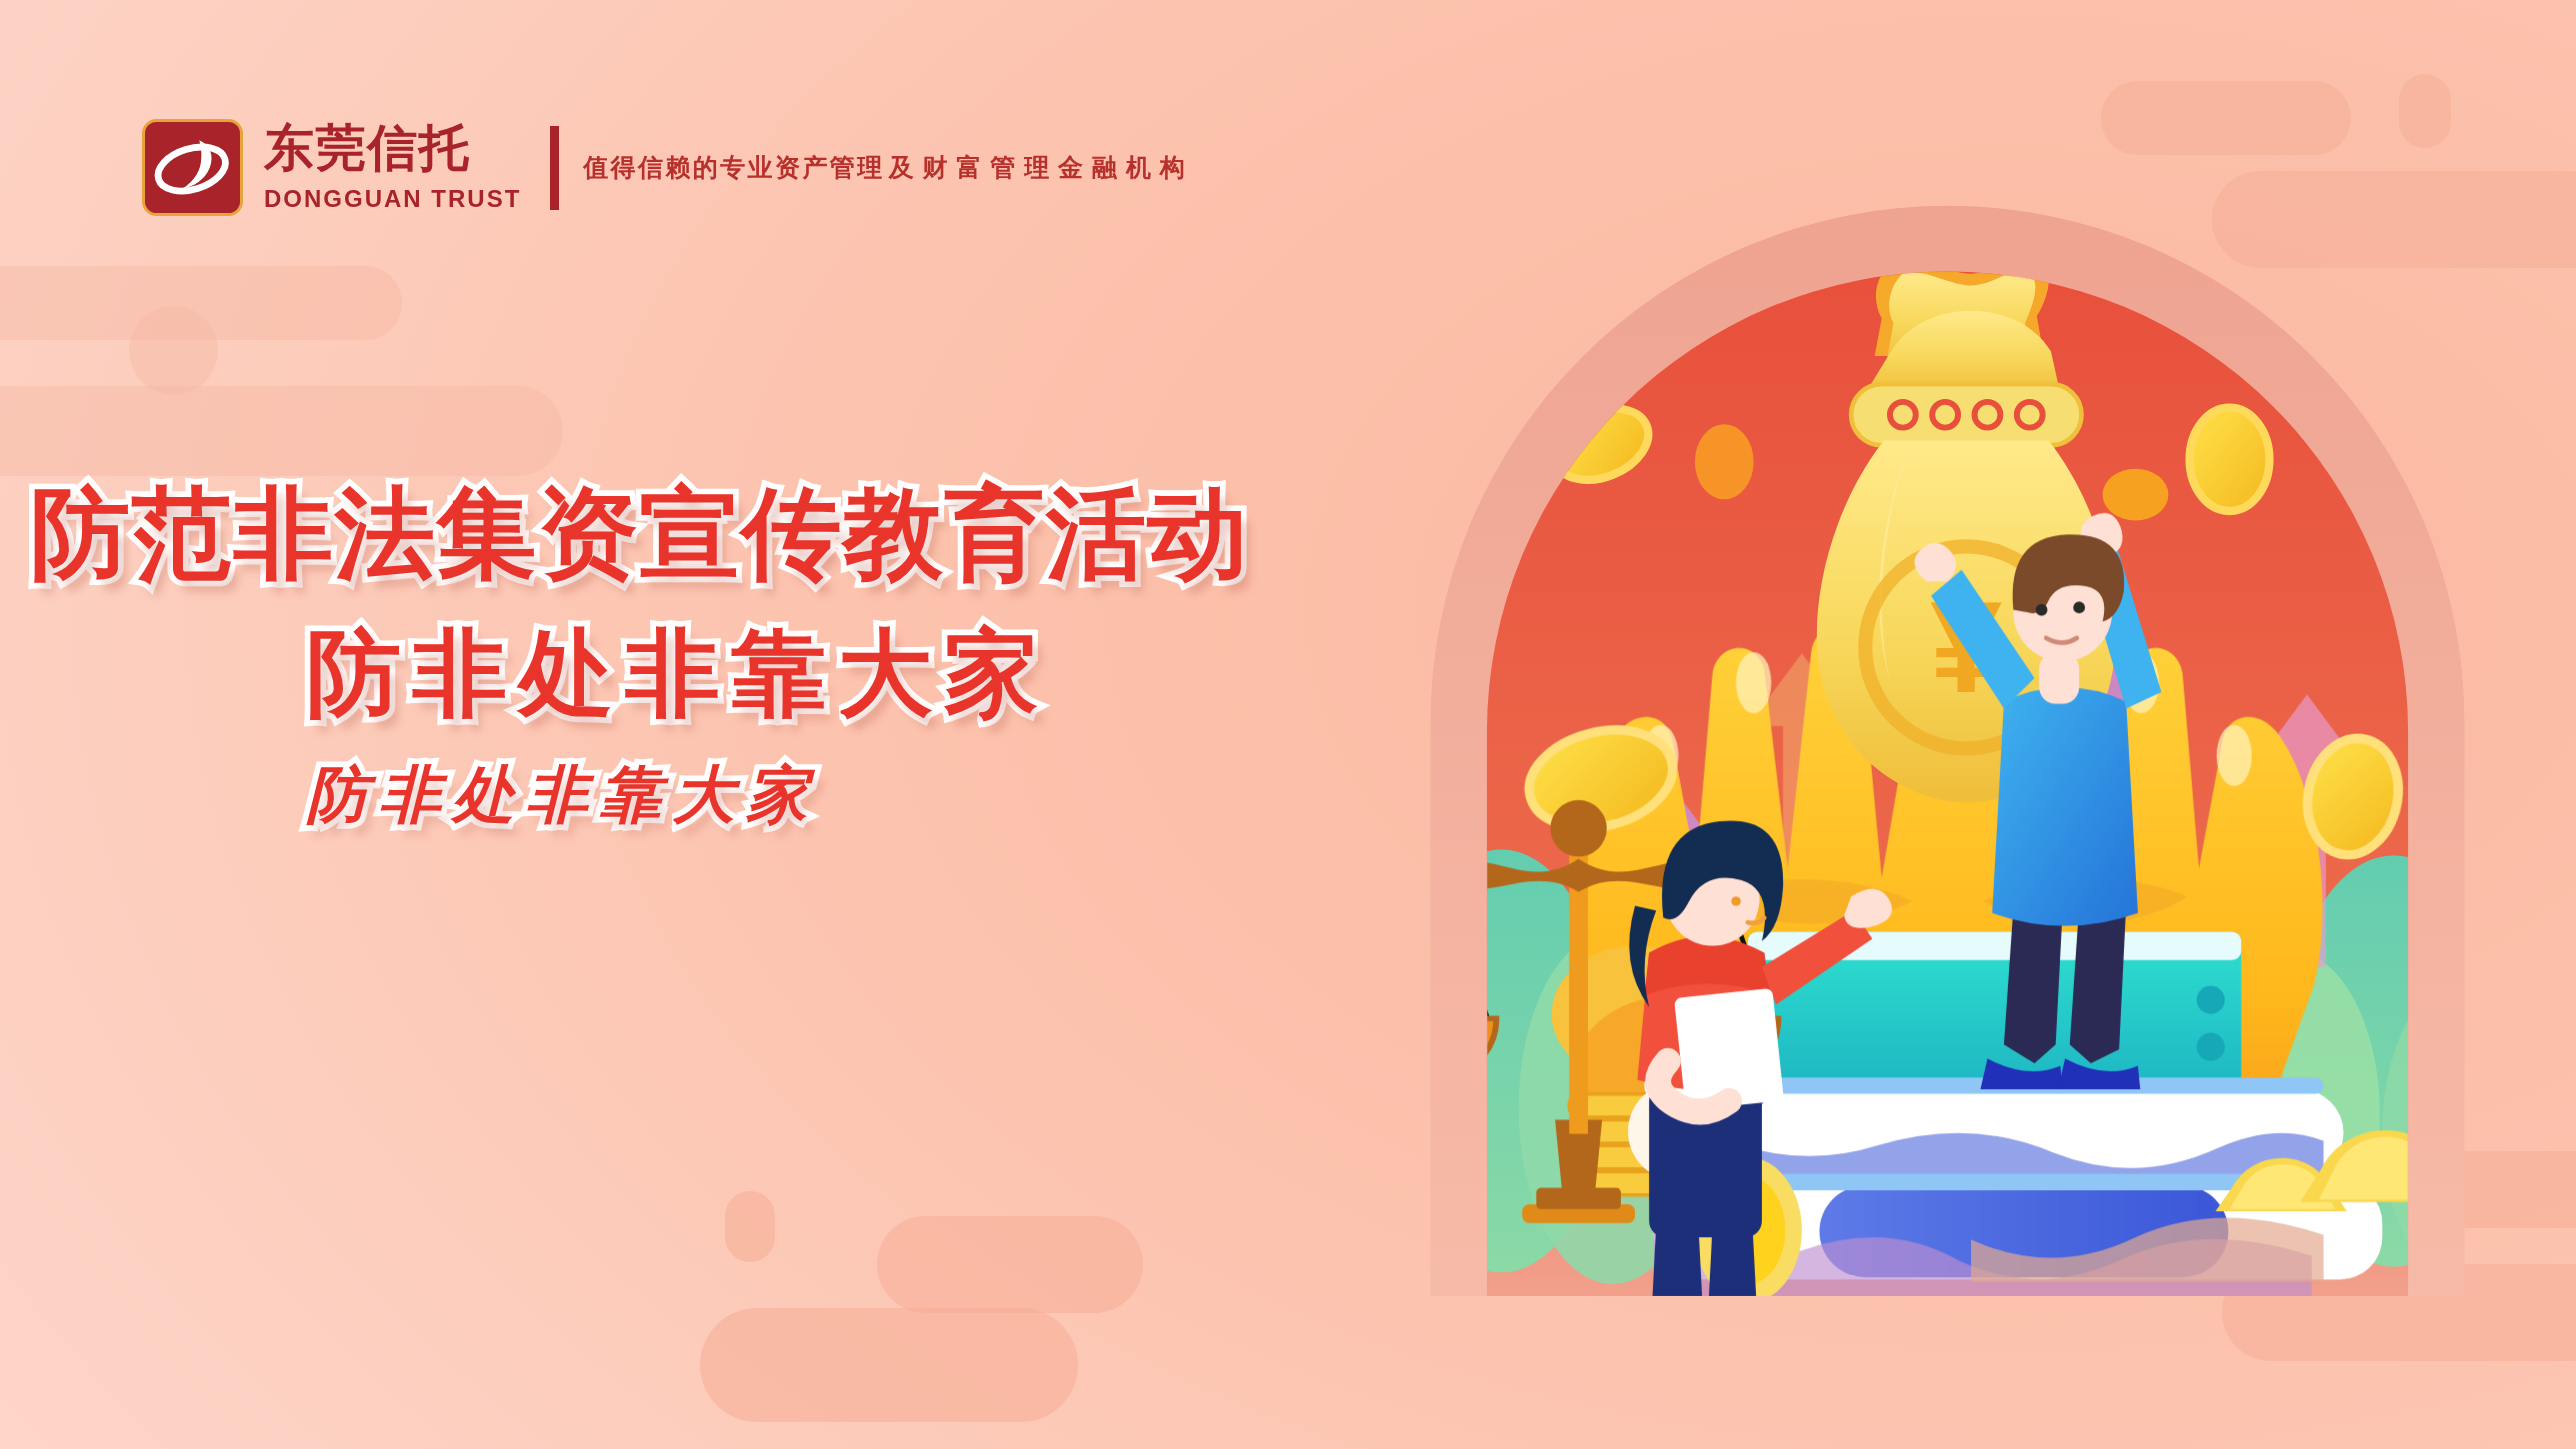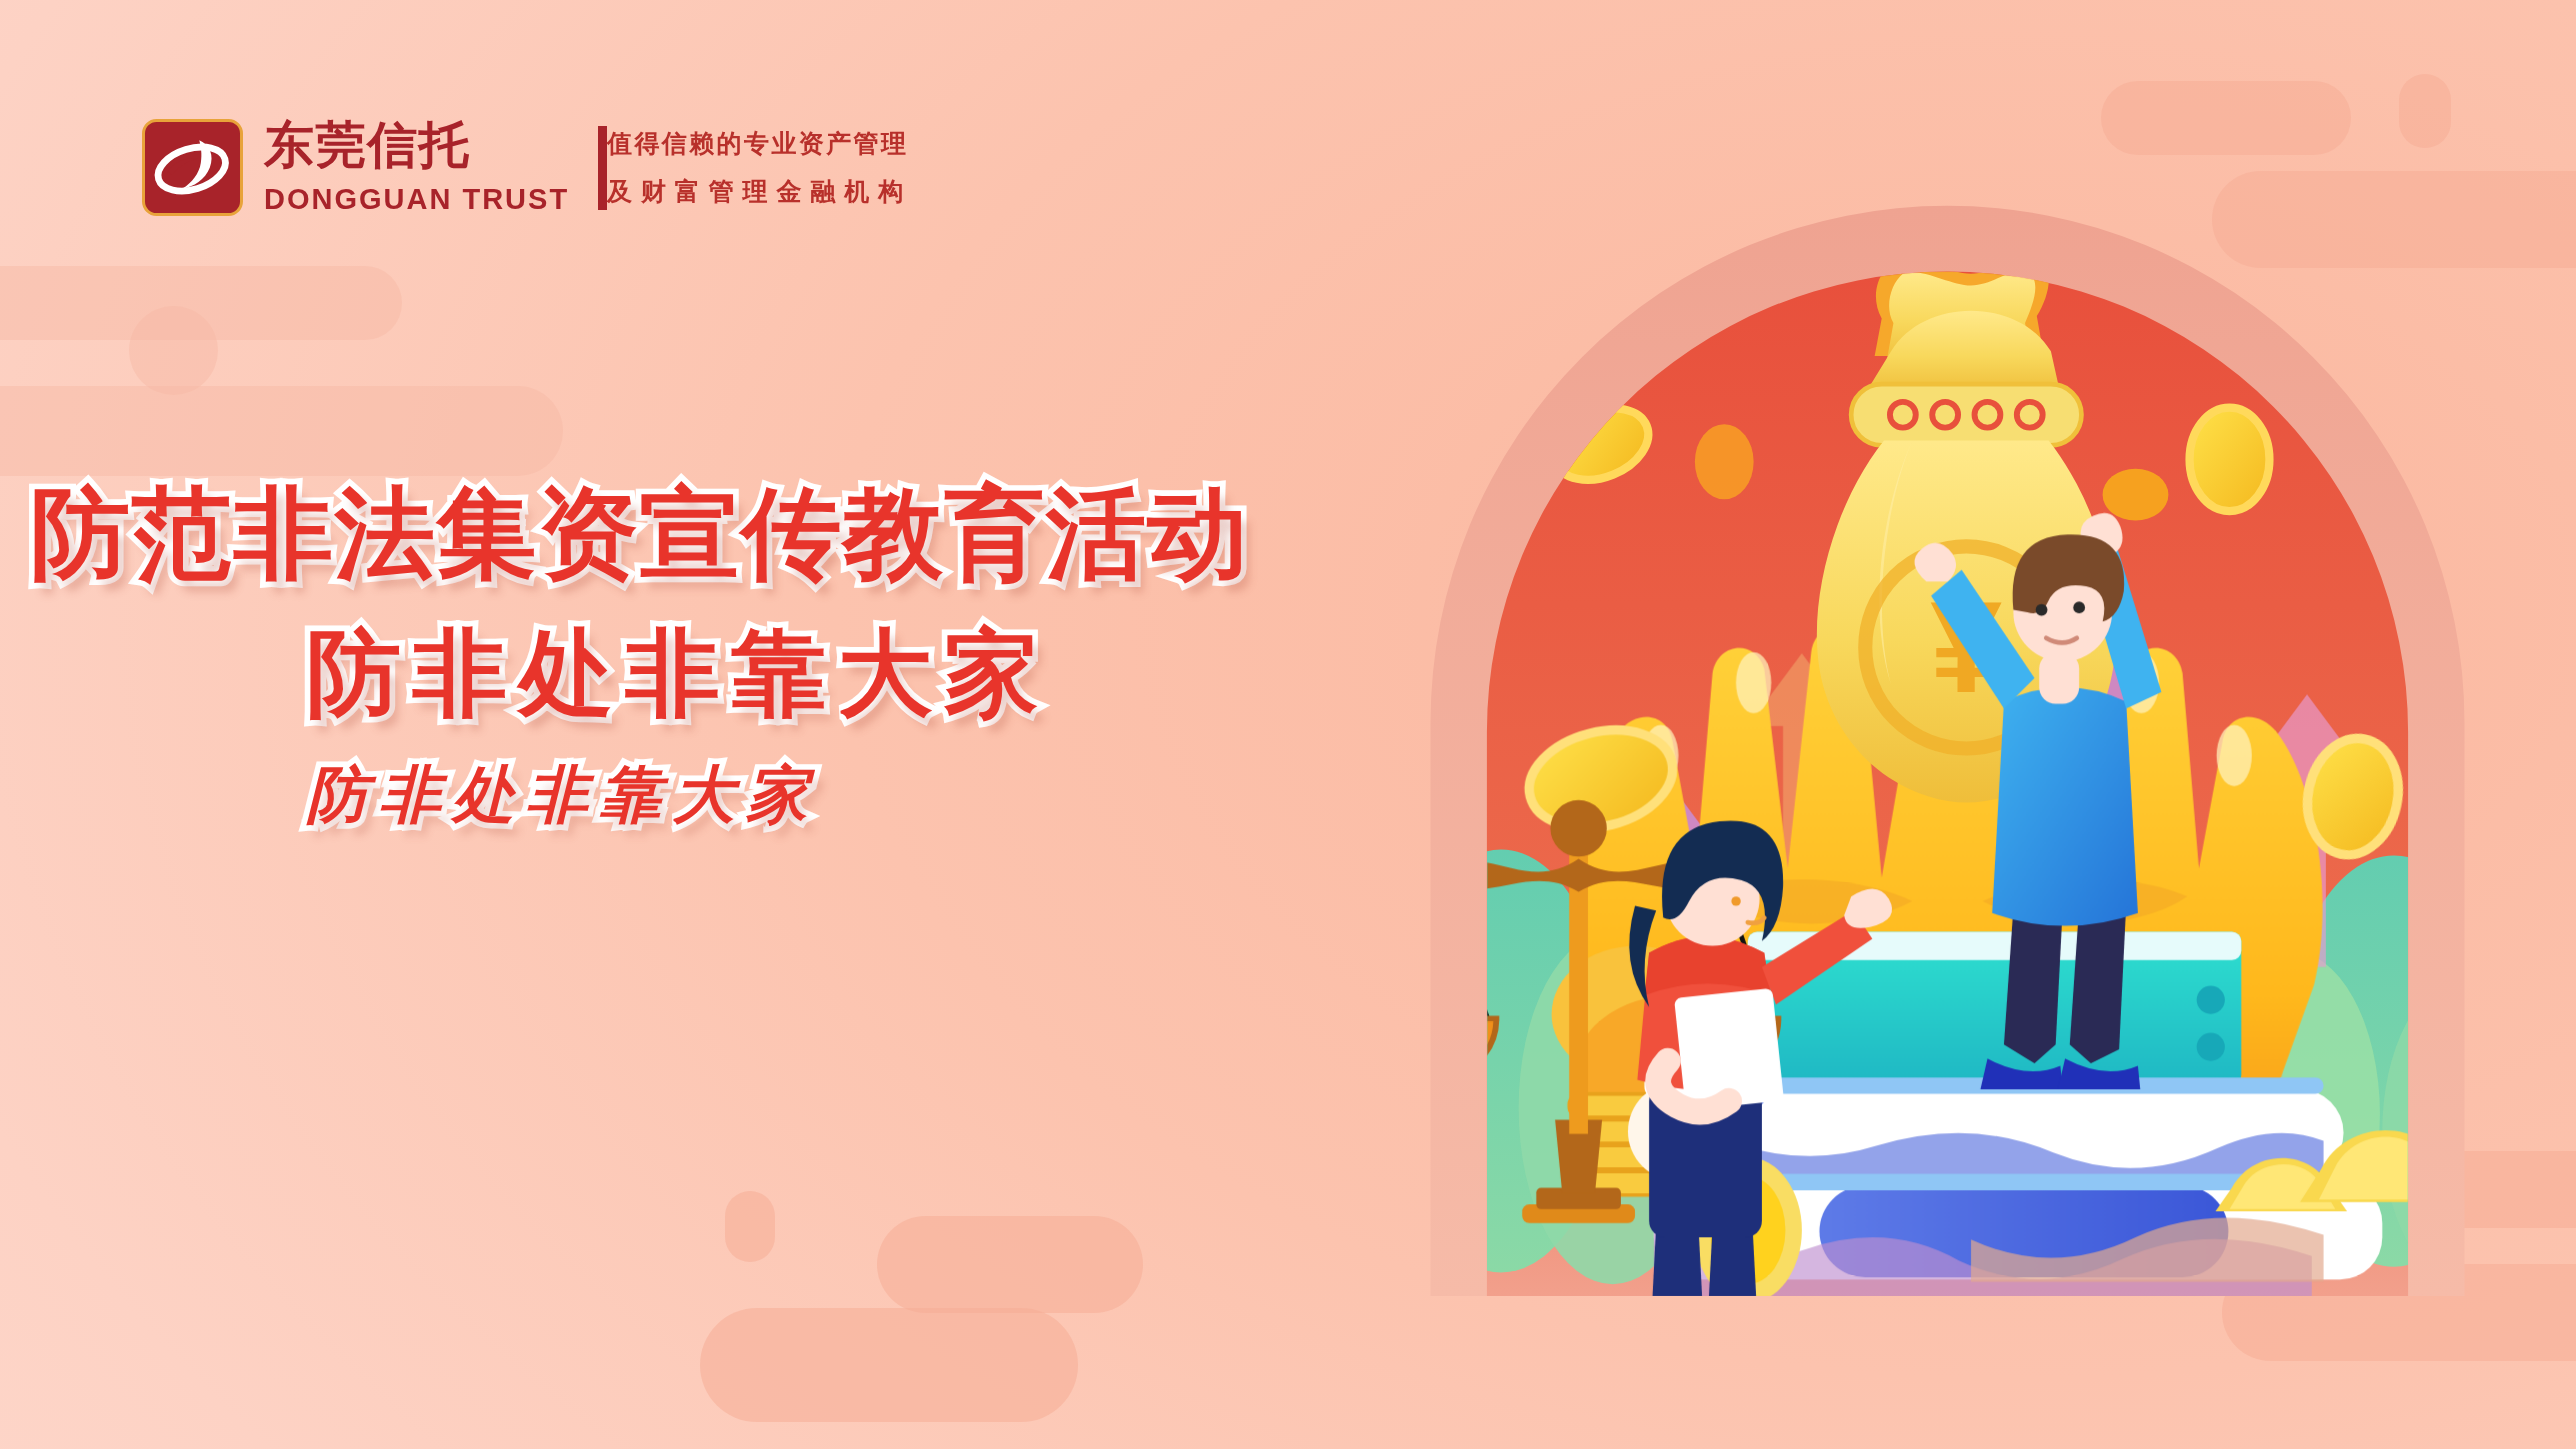--- a/index.html
+++ b/index.html
@@ -34,29 +34,29 @@
   }
   #logo-mark svg { position:absolute; inset:0; width:100%; height:100%; }
 
   #logo-words { margin-left:21px; display:flex; flex-direction:column; justify-content:center; }
   #logo-cn {
     font-size:50px; font-weight:700; color:#A8232A;
     letter-spacing:1.6px; line-height:1.05;
     font-family:"Liberation Sans","DejaVu Sans",sans-serif;
   }
   #logo-en {
-    font-size:29px; font-weight:700; color:#A8232A;
+    font-size:24px; font-weight:700; color:#A8232A;
     letter-spacing:2px; margin-top:11px;
   }
 
   #logo-divider {
     width:8.9px; height:84px; background:#A8232A;
     margin-left:29px; flex:0 0 auto;
   }
-  #tagline { display:flex; flex-direction:column; gap:20px; }
+  #tagline { margin-left:24px; display:flex; flex-direction:row; gap:4px; }
   .tag-line {
     font-size:25px; font-weight:700; color:#B8302B;
     letter-spacing:2.4px; line-height:1.1;
   }
   .tag-line.spaced { letter-spacing:8.9px; }
 
   
   #headline { position:absolute; left:0; top:483px; width:1369px; }
   .hl {
     font-weight:900;

